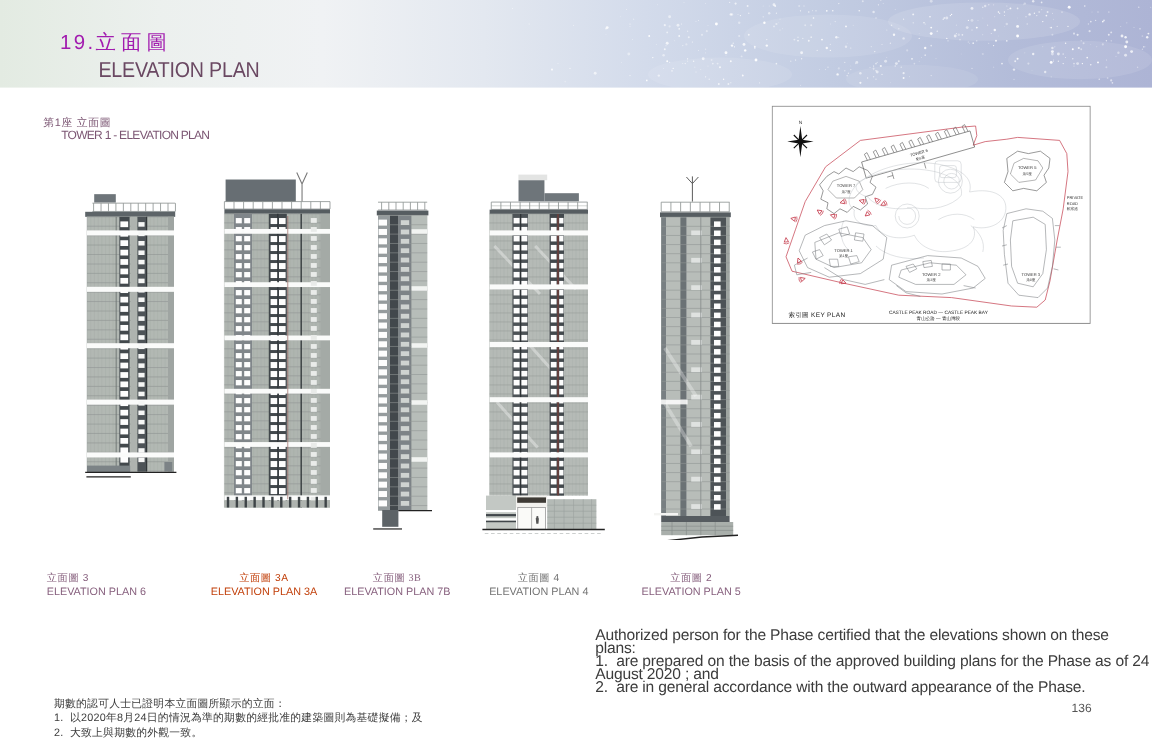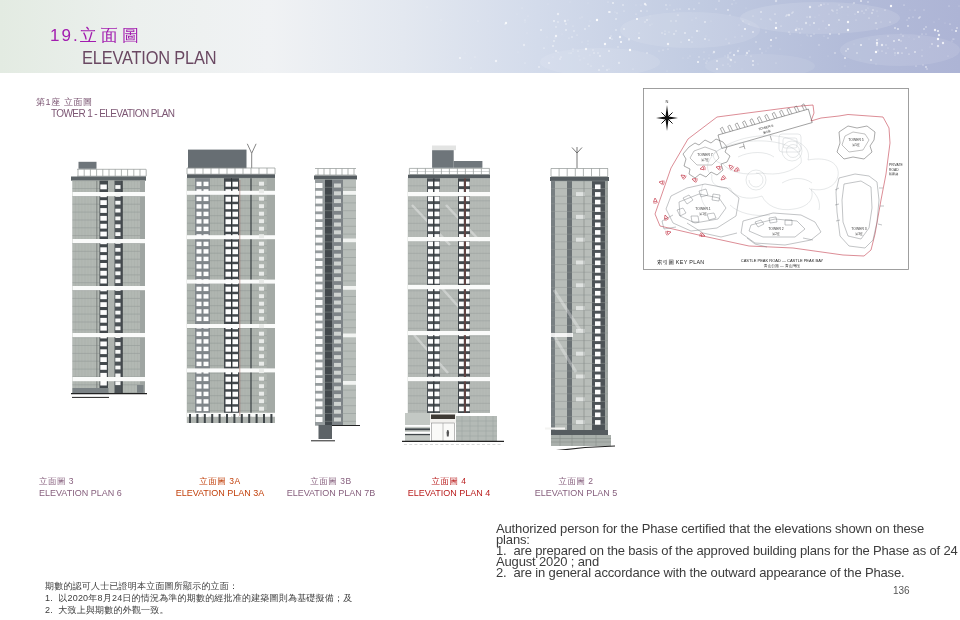--- a/index.html
+++ b/index.html
@@ -1569,25 +1569,25 @@
   <div style="font-size:8.5px;letter-spacing:0.5px;">立面圖 3</div>
   <div style="font-size:9px;margin-top:-0.5px;">ELEVATION PLAN 6</div>
 </div>
 
 <div class="abs" style="left:160px;top:476px;width:120px;text-align:center;color:#c2410c;">
   <div style="font-size:8.5px;letter-spacing:0.5px;">立面圖 3A</div>
   <div style="font-size:9px;margin-top:-0.5px;">ELEVATION PLAN 3A</div>
 </div>
 
 <div class="abs" style="left:271px;top:476px;width:120px;text-align:center;color:#87607e;">
-  <div style="font-size:8.5px;letter-spacing:0.5px;">立面圖 3B</div>
+  <div style="font-size:8.5px;letter-spacing:0.5px;font-family:Liberation Serif, serif;">立面圖 3B</div>
   <div style="font-size:9px;margin-top:-0.5px;">ELEVATION PLAN 7B</div>
 </div>
 
-<div class="abs" style="left:389px;top:476px;width:120px;text-align:center;color:#b91c1c;">
+<div class="abs" style="left:389px;top:476px;width:120px;text-align:center;color:#737373;">
   <div style="font-size:8.5px;letter-spacing:0.5px;">立面圖 4</div>
   <div style="font-size:9px;margin-top:-0.5px;">ELEVATION PLAN 4</div>
 </div>
 
 <div class="abs" style="left:516px;top:476px;width:120px;text-align:center;color:#87607e;">
   <div style="font-size:8.5px;letter-spacing:0.5px;">立面圖 2</div>
   <div style="font-size:9px;margin-top:-0.5px;">ELEVATION PLAN 5</div>
 </div>
 
 <div class="abs" style="left:45px;top:580px;font-size:9px;line-height:12px;color:#3c3c3c;letter-spacing:0.2px;">

